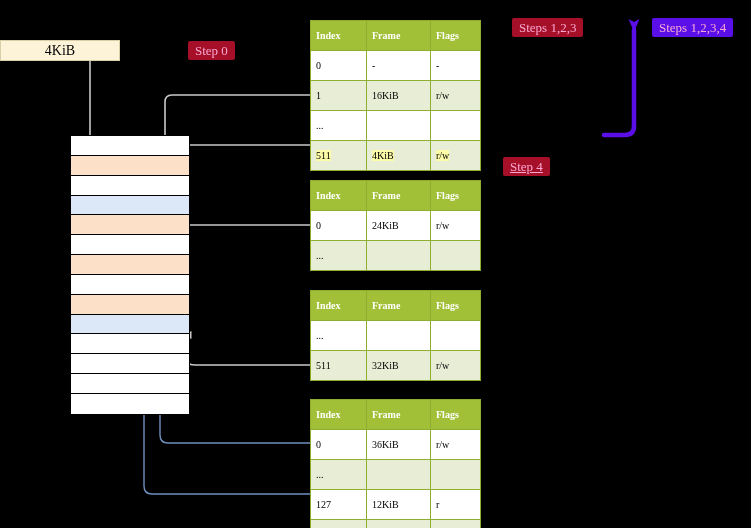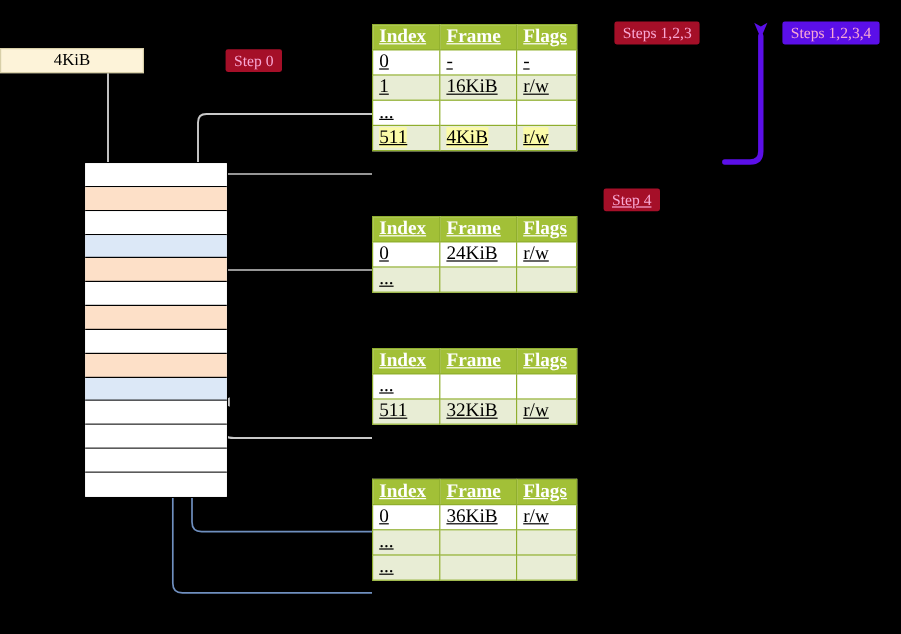--- a/index.html
+++ b/index.html
@@ -37,24 +37,23 @@
   .memrow{width:100%;box-sizing:border-box;border-bottom:1px solid #000;}
   .memrow:last-child{border-bottom:none;}
   .m-white{background:#ffffff;}
   .m-orange{background:#fde0c8;}
   .m-blue{background:#dce8f7;}
 
   
   .ptable{position:absolute;border-collapse:collapse;
           border:1px solid #000;background:#fff;}
   .ptable td,.ptable th{
-    border:1px solid #8fae2e;padding:1px 5px;font-size:16px;
-    text-align:left;height:16px;box-sizing:border-box;color:#000;
+    border:1px solid #8fae2e;padding:1px 5px;font-size:10px;
+    text-align:left;height:30px;box-sizing:border-box;color:#000;
     font-family:"Liberation Serif", serif;
-    text-decoration:underline;
   }
   .ptable th{background:#a2c037;color:#ffffff;font-weight:bold;}
   .ptable td.c-idx{width:56px;}
   .ptable td.c-frm{width:64px;}
   .ptable td.c-flg{width:50px;}
   .ptable th.c-idx{width:56px;}
   .ptable th.c-frm{width:64px;margin-left:32px;}
   .ptable th.c-flg{width:50px;}
   .ptable tr.alt td{background:#e8edd5;}
   .ptable tr.plain td{background:#ffffff;}
@@ -229,20 +228,25 @@
         <tr class="plain">
           <td class="c-idx"><span>0</span></td>
           <td class="c-frm"><span>36KiB</span></td>
           <td class="c-flg"><span>r/w</span></td>
         </tr>
         <tr class="alt">
           <td class="c-idx"><span>...</span></td>
           <td class="c-frm"></td>
           <td class="c-flg"></td>
         </tr>
+        <tr class="plain">
+          <td class="c-idx"><span>127</span></td>
+          <td class="c-frm"><span>12KiB</span></td>
+          <td class="c-flg"><span>r</span></td>
+        </tr>
         <tr class="alt">
           <td class="c-idx"><span>...</span></td>
           <td class="c-frm"></td>
           <td class="c-flg"></td>
         </tr>
       </tbody>
     </table>
   </div>
 
 </body></html>

